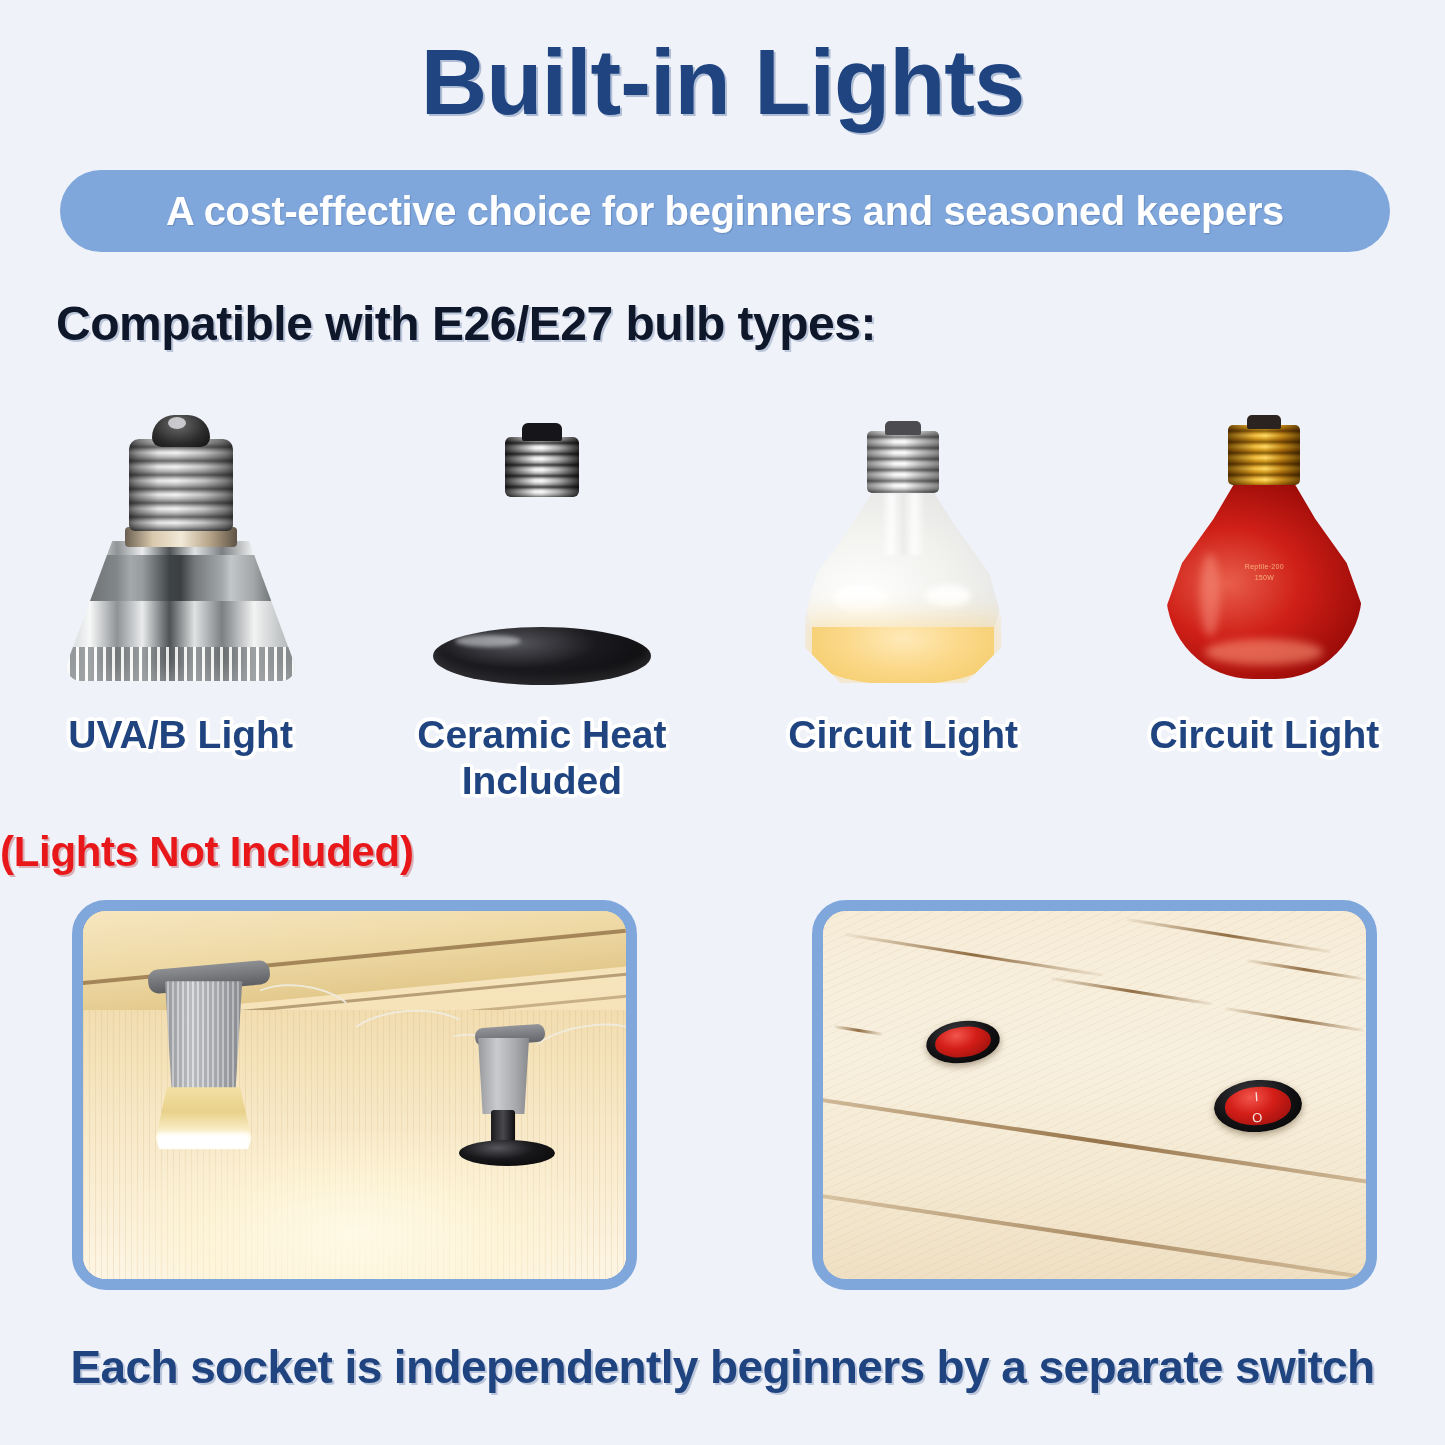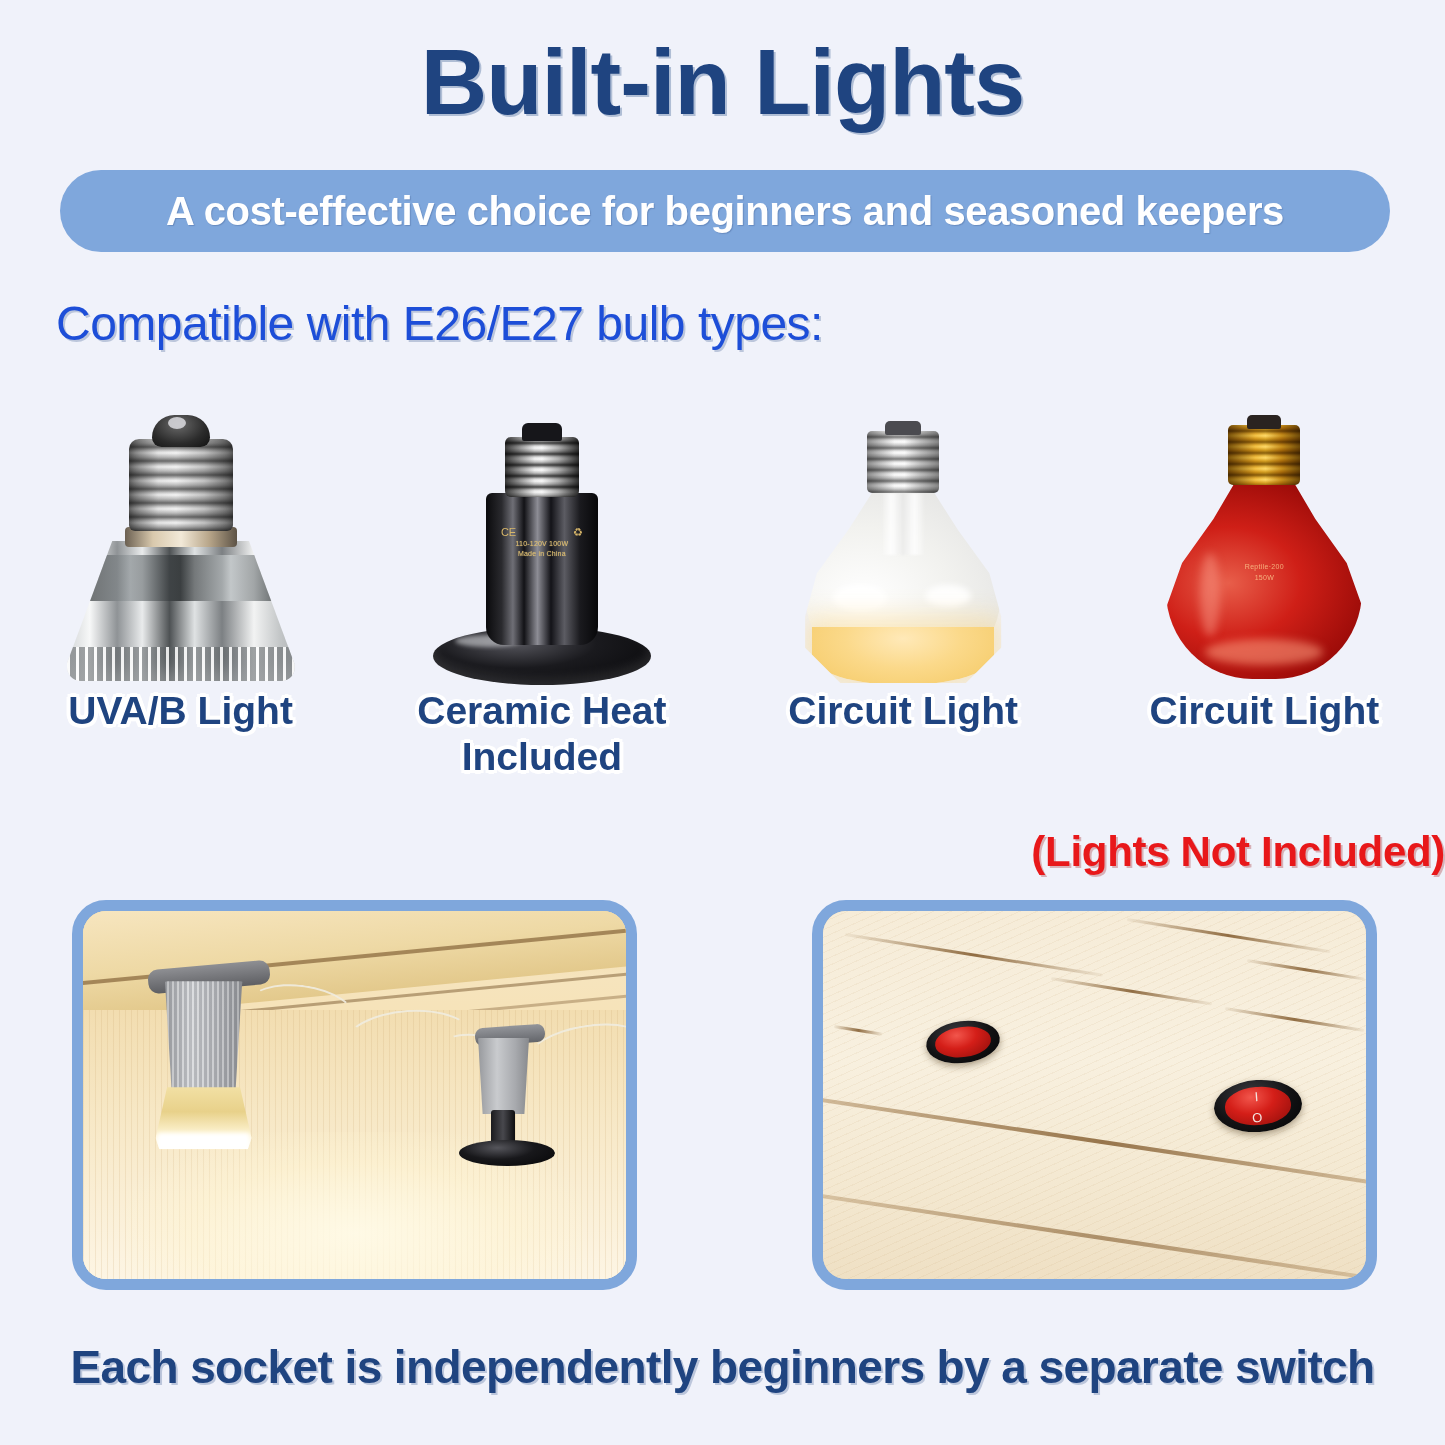--- a/index.html
+++ b/index.html
@@ -33,22 +33,22 @@
     color:#ffffff;
     font-size:40px;
     font-weight:bold;
     letter-spacing:-.4px;
     text-shadow:1px 1px 1px rgba(60,90,140,.35);
     white-space:nowrap;
   }
 
   .compat-heading{
     position:absolute; top:296px; left:56px;
-    font-size:48px; font-weight:normal;
-    color:#1d4ed8;
+    font-size:48px; font-weight:bold;
+    color:#0f172a;
     letter-spacing:-.5px;
     text-shadow:2px 2px 0 rgba(31,68,128,.25);
   }
 
   
   .bulb-row{
     position:absolute; top:385px; left:0;
     width:100%; height:300px;
     display:flex;
   }
@@ -259,25 +259,26 @@
     display:flex;
   }
   .label-cell{
     flex:1; text-align:center;
     font-size:39px; font-weight:bold;
     color:#1f4480; line-height:1.17;
     padding:0 10px;
     text-shadow:
       -3px -3px 0 #fff, 3px -3px 0 #fff, -3px 3px 0 #fff, 3px 3px 0 #fff,
       0 -4px 0 #fff, 0 4px 0 #fff, -4px 0 0 #fff, 4px 0 0 #fff;
+    margin-top: 24px;
   }
 
   .not-included{
     position:absolute; top:828px; left:0; width:100%;
-    text-align:right;
+    text-align:left;
     font-size:42px; font-weight:bold;
     color:#e8181a;
     letter-spacing:-.3px;
     text-shadow:2px 2px 0 rgba(150,10,10,.28);
   }
 
   
   .photo{
     position:absolute;
     width:565px; height:390px;
@@ -444,30 +445,20 @@
       <div class="reflector"></div>
       <div class="neck"></div>
       <div class="screw"></div>
       <div class="cap"></div>
     </div>
   </div>
 
   <div class="bulb-cell">
     <div class="ceramic">
       <div class="base"></div>
-      <div class="body">
-        <div class="marks">
-          <span>CE</span>
-          <span>♻</span>
-        </div>
-        <div class="label">
-          <div>110-120V 100W</div>
-          <div>Made in China</div>
-        </div>
-      </div>
       <div class="screw"></div>
       <div class="tip"></div>
     </div>
   </div>
 
   <div class="bulb-cell">
     <div class="basking">
       <div class="glass">
         <div class="hl1"></div>
         <div class="hl2"></div>

